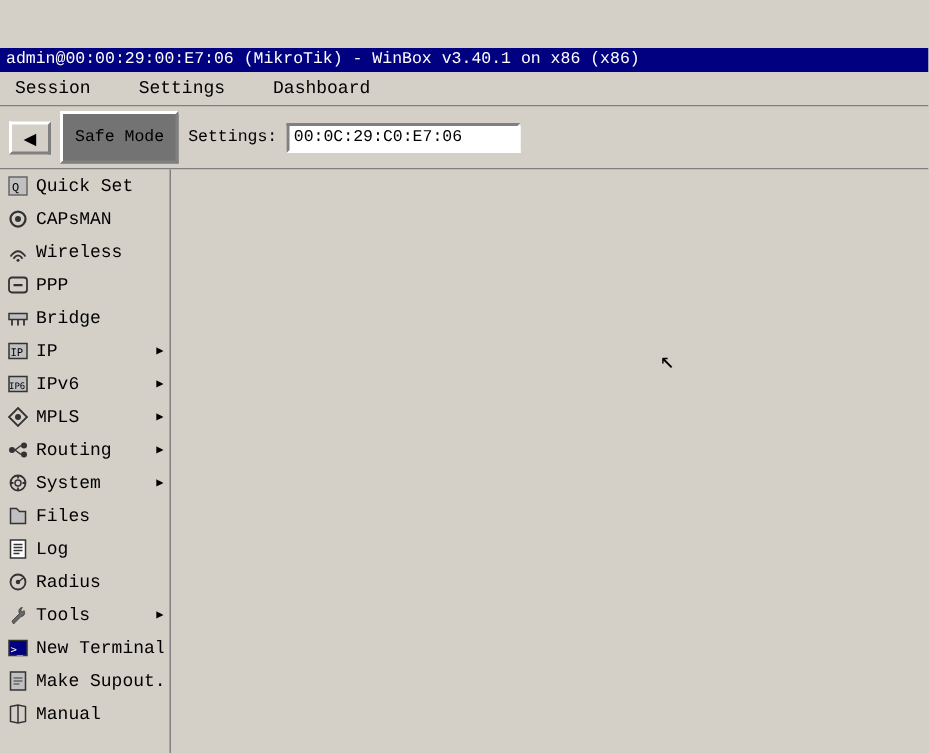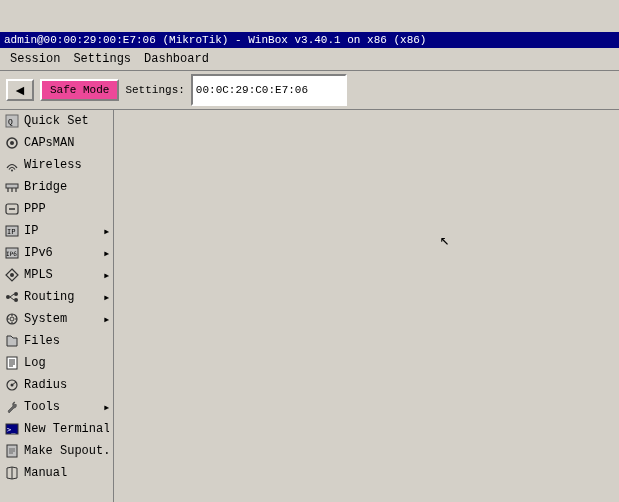--- a/index.html
+++ b/index.html
@@ -21,21 +21,21 @@
       align-items: center;
       margin-top: 32px;
     }
 
     .menu-bar {
       background: #d4d0c8;
       border-bottom: 1px solid #808080;
       display: flex;
       align-items: center;
       padding: 2px 4px;
-      gap: 1px;
+      gap: 20px;
     }
 
     .menu-bar-item {
       padding: 2px 6px;
       cursor: pointer;
       font-size: 12px;
     }
 
     .toolbar {
       background: #d4d0c8;
@@ -53,37 +53,37 @@
       border: 2px solid;
       border-color: #ffffff #808080 #808080 #ffffff;
       display: flex;
       align-items: center;
       justify-content: center;
       cursor: pointer;
       font-size: 14px;
     }
 
     .safe-mode-btn {
-      height: 22px;
+      height: 35px;
       padding: 0 8px;
-      background: #ec4899;
+      background: #737373;
       border: 2px solid;
       border-color: #ffffff #808080 #808080 #ffffff;
       cursor: pointer;
       font-size: 11px;
       font-family: 'Courier New', monospace;
     }
 
     .session-label {
       font-size: 11px;
       font-family: 'Courier New', monospace;
     }
 
     .session-input {
-      height: 32px;
+      height: 20px;
       padding: 0 3px;
       border: 2px solid;
       border-color: #808080 #ffffff #ffffff #808080;
       background: white;
       font-family: 'Courier New', monospace;
       font-size: 11px;
     }
 
     .main-container {
       display: flex;
@@ -203,37 +203,37 @@
           <path d="M4,11.5 Q7,7 10,11.5" fill="none" stroke="#333" stroke-width="1.2"></path>
           <circle cx="7" cy="12.5" r="1" fill="#333"></circle>
         </svg>
       </span>
       <span class="sidebar-label">Wireless</span>
     </div>
 
     <div class="sidebar-item">
       <span class="sidebar-icon">
         <svg viewBox="0 0 14 14">
+          <rect x="1" y="2" width="12" height="10" rx="2" fill="none" stroke="#333" stroke-width="1.2"></rect>
+          <line x1="4" y1="7" x2="10" y2="7" stroke="#333" stroke-width="1.5"></line>
+        </svg>
+      </span>
+      <span class="sidebar-label">PPP</span>
+    </div>
+
+    <div class="sidebar-item">
+      <span class="sidebar-icon">
+        <svg viewBox="0 0 14 14">
           <rect x="1" y="4" width="12" height="4" fill="#c0c0c0" stroke="#333" stroke-width="1"></rect>
           <line x1="3" y1="8" x2="3" y2="12" stroke="#333" stroke-width="1.2"></line>
           <line x1="7" y1="8" x2="7" y2="12" stroke="#333" stroke-width="1.2"></line>
           <line x1="11" y1="8" x2="11" y2="12" stroke="#333" stroke-width="1.2"></line>
         </svg>
       </span>
       <span class="sidebar-label">Bridge</span>
-    </div>
-
-    <div class="sidebar-item">
-      <span class="sidebar-icon">
-        <svg viewBox="0 0 14 14">
-          <rect x="1" y="2" width="12" height="10" rx="2" fill="none" stroke="#333" stroke-width="1.2"></rect>
-          <line x1="4" y1="7" x2="10" y2="7" stroke="#333" stroke-width="1.5"></line>
-        </svg>
-      </span>
-      <span class="sidebar-label">PPP</span>
     </div>
 
 
     <div class="sidebar-item">
       <span class="sidebar-icon">
         <svg viewBox="0 0 14 14">
           <rect x="1" y="2" width="12" height="10" fill="#c0c0c0" stroke="#333" stroke-width="1"></rect>
           <text x="2" y="10" font-size="7" fill="#000" font-family="monospace">IP</text>
         </svg>
       </span>

